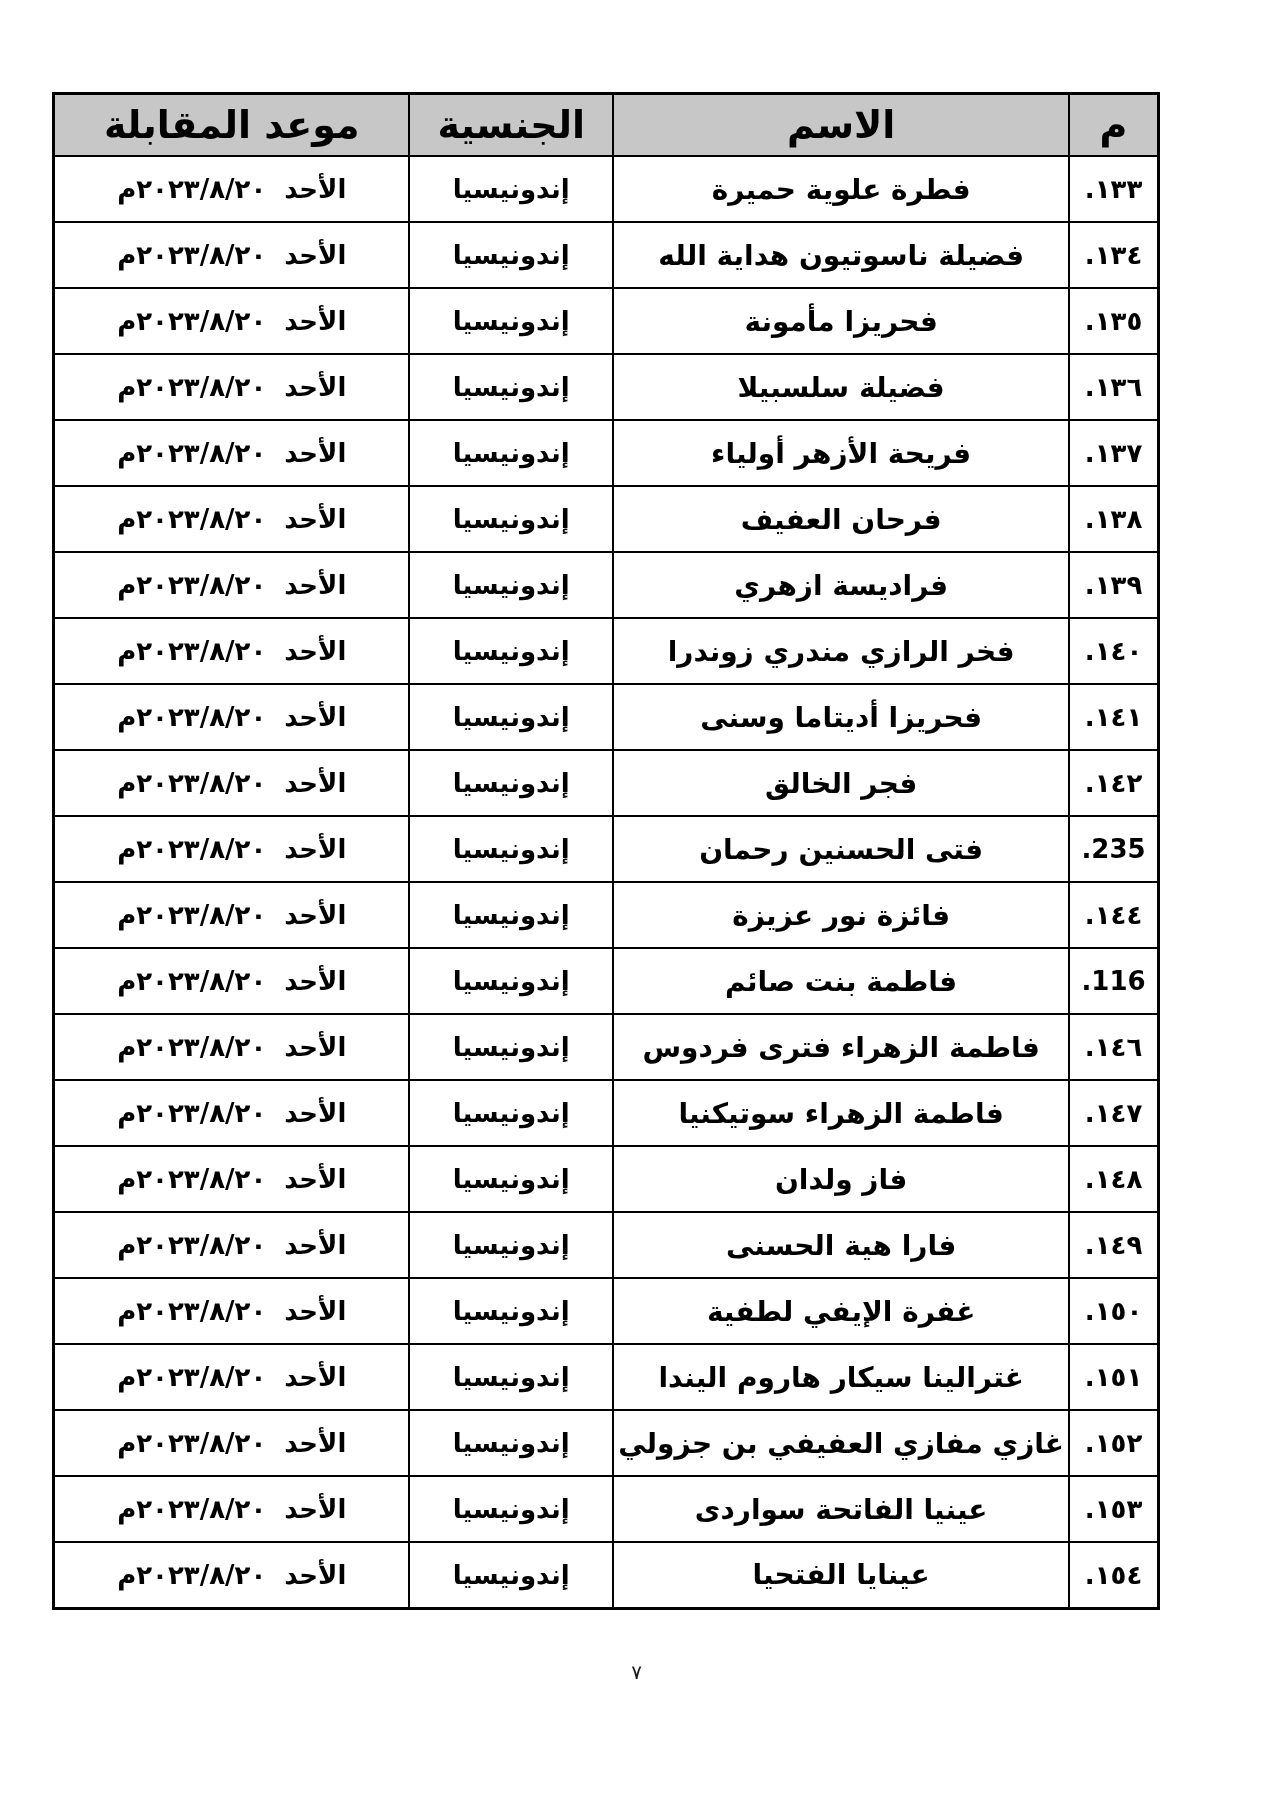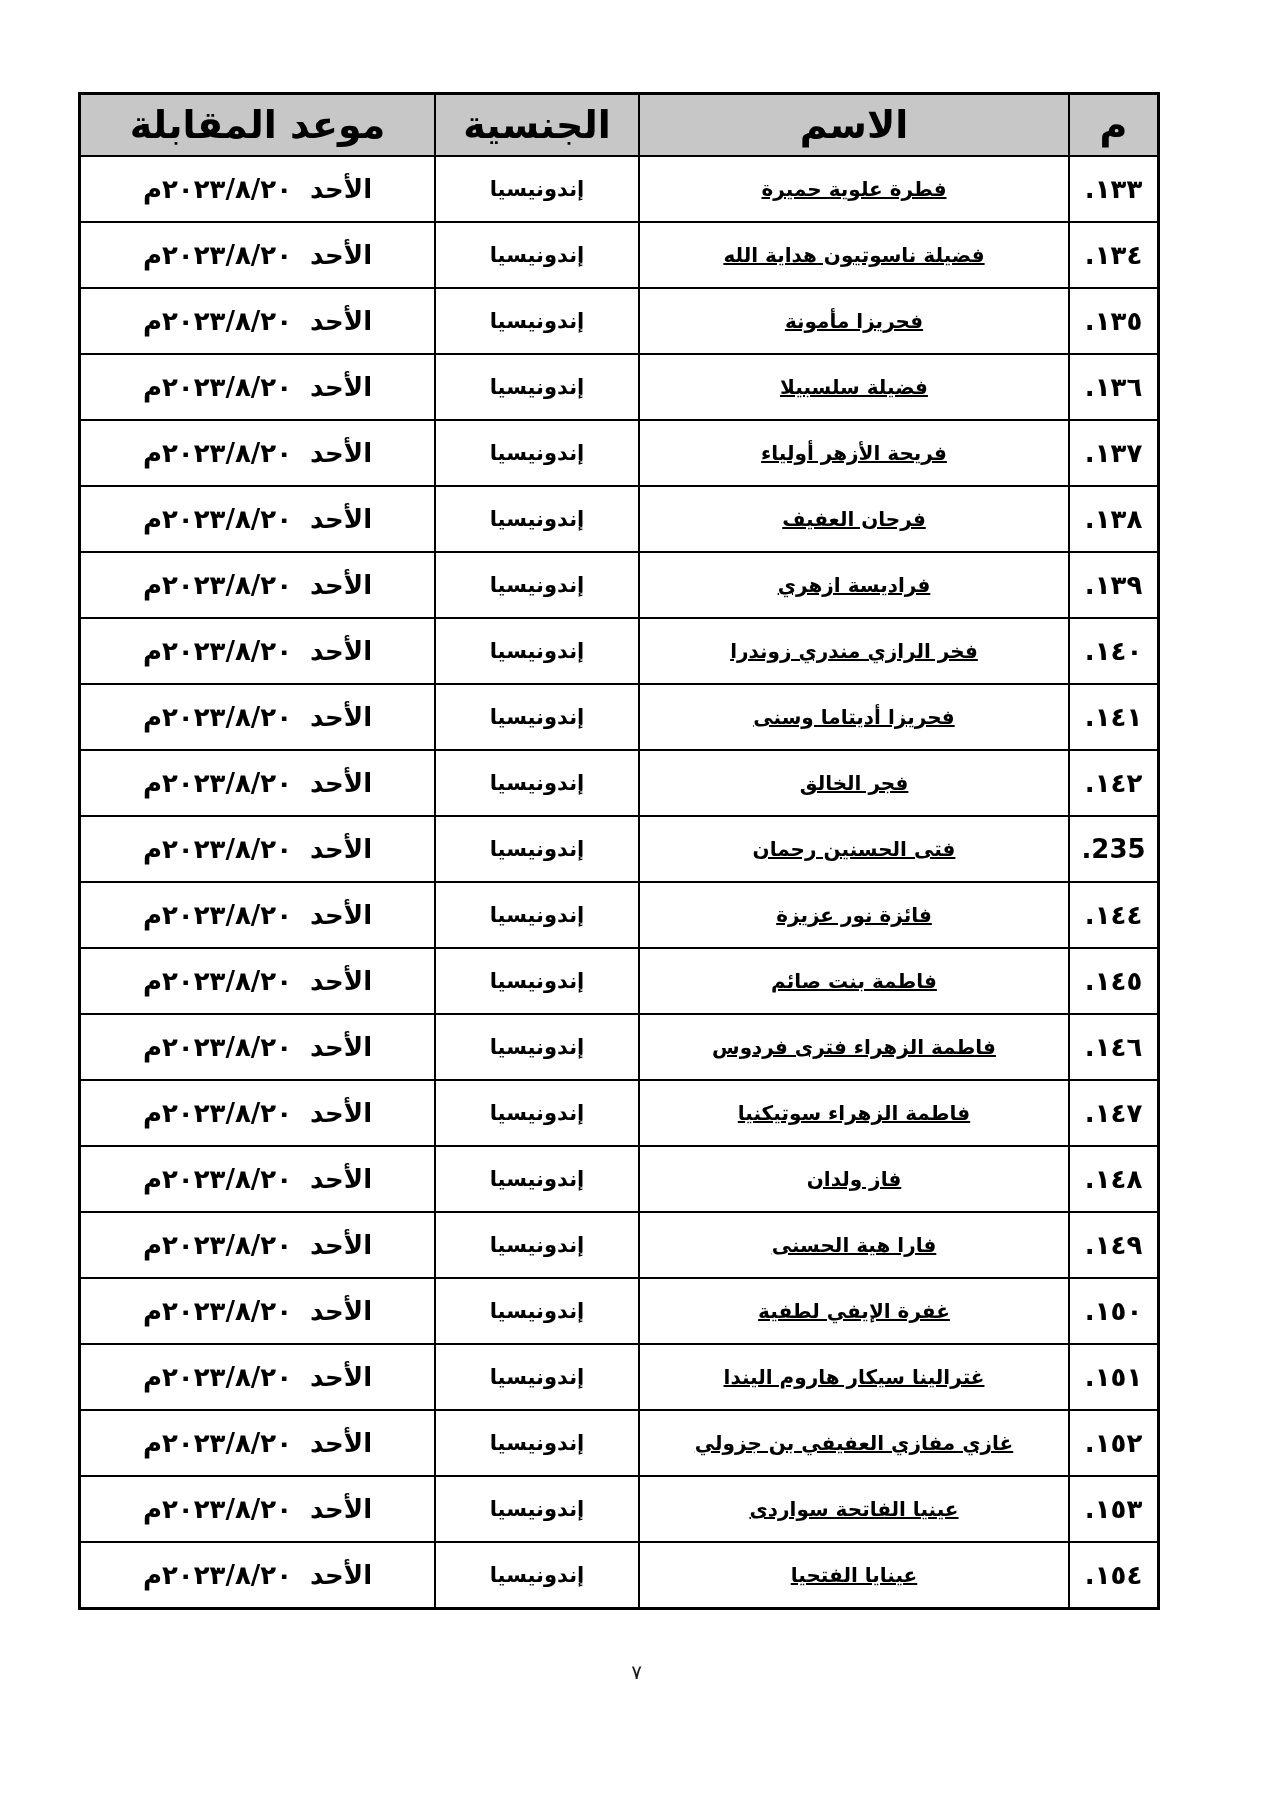--- a/index.html
+++ b/index.html
@@ -46,25 +46,24 @@
   }
   .col-serial      { width: 79px;  }
   .col-name        { width: 420px; }
   .col-nationality { width: 194px; margin-left: 16px; }
   .col-date        { width: 345px; }
   .cell-serial {
     font-size: 26px;
     margin-top: 32px;
   }
   .cell-name {
-    font-size: 20px;
-    text-decoration: underline;
+    font-size: 28px;
   }
   .cell-nationality {
-    font-size: 21px;
+    font-size: 26px;
   }
   .cell-date {
     font-size: 26px;
   }
   .date-wrap {
     display: inline-flex;
     direction: rtl;
     align-items: baseline;
     gap: 18px;
     justify-content: center;
@@ -227,21 +226,21 @@
       <td class="cell-name">فائزة نور عزيزة</td>
       <td class="cell-nationality">إندونيسيا</td>
       <td class="cell-date">
         <span class="date-wrap">
           <span>الأحد</span>
           <span>٢٠٢٣/٨/٢٠م</span>
         </span>
       </td>
     </tr>
         <tr>
-      <td class="cell-serial">١٤٥.</td>
+      <td class="cell-serial">116.</td>
       <td class="cell-name">فاطمة بنت صائم</td>
       <td class="cell-nationality">إندونيسيا</td>
       <td class="cell-date">
         <span class="date-wrap">
           <span>الأحد</span>
           <span>٢٠٢٣/٨/٢٠م</span>
         </span>
       </td>
     </tr>
         <tr>

